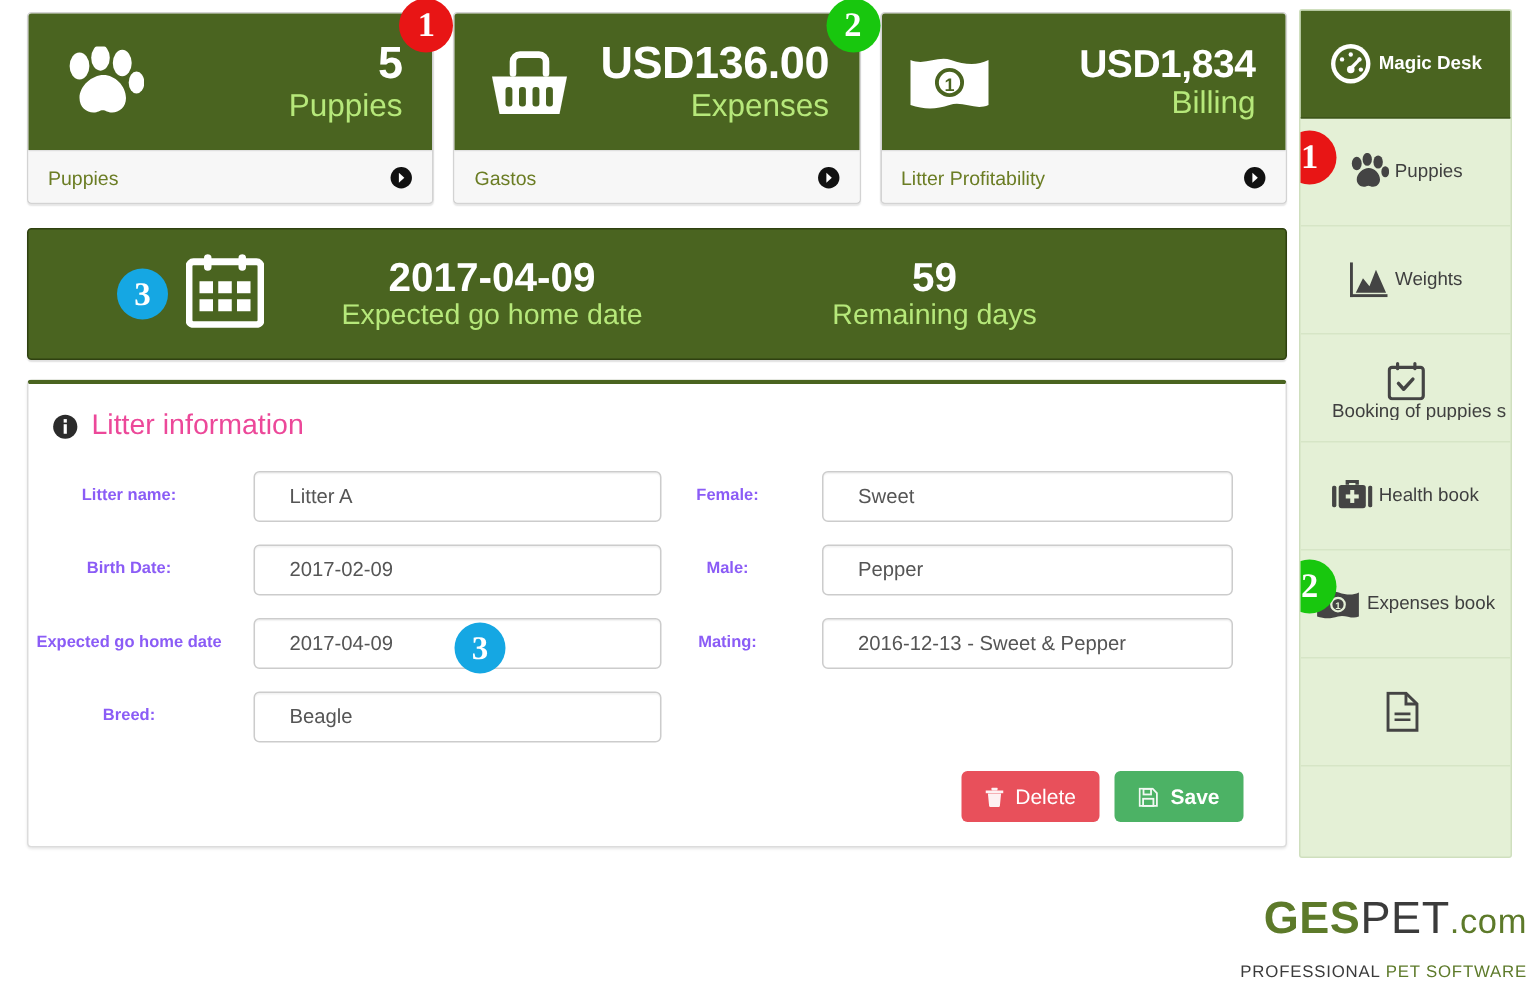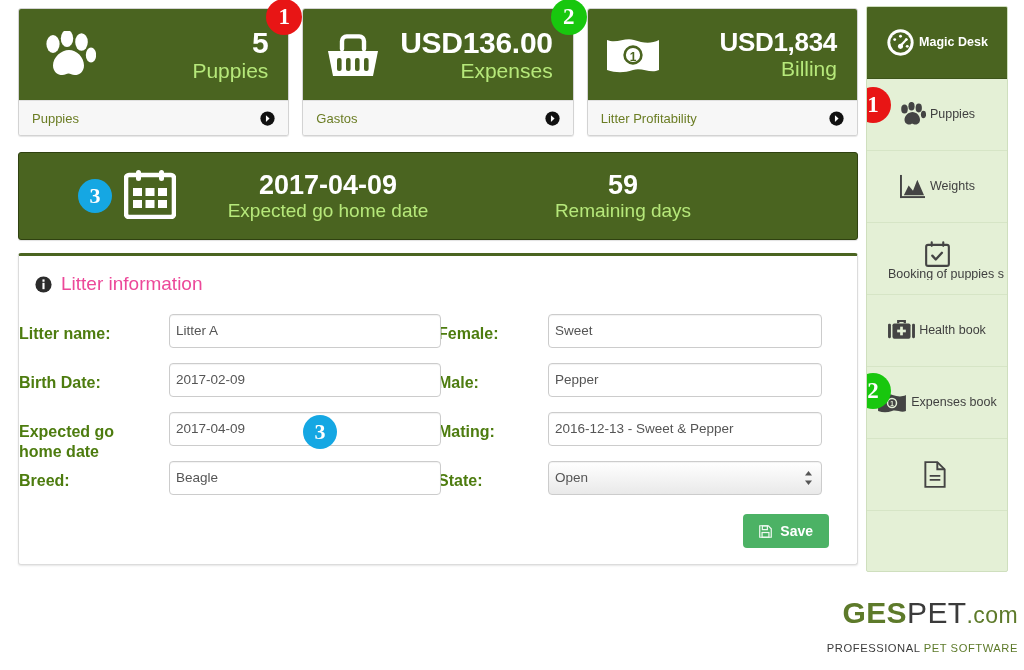--- a/index.html
+++ b/index.html
@@ -189,40 +189,40 @@
     display: flex;
   }
   .form-col { width: 50%; }
   .form-row {
     display: flex;
     align-items: flex-start;
     height: 49px;
   }
   .form-label {
     flex: 0 0 150px;
-    text-align: left;
+    text-align: center;
     padding-right: 16px;
     padding-top: 10px;
-    font-size: 16px;
+    font-size: 11px;
     font-weight: bold;
-    color: #4d7c0f;
+    color: #8b5cf6;
     line-height: 1.25;
   }
   .form-col.right .form-label { flex: 0 0 110px; }
   .field {
     flex: 0 0 auto;
     width: 272px;
     height: 34px;
     border: 1px solid #cccccc;
     border-radius: 4px;
     background: #ffffff;
     color: #555555;
     font-size: 13.5px;
     font-family: "Liberation Sans", sans-serif;
-    padding: 0 6px;
+    padding: 0 23px;
     line-height: 32px;
     box-shadow: inset 0 1px 1px rgba(0,0,0,.055);
     position: relative;
     overflow: hidden;
     white-space: nowrap;
   }
   .form-col.right .field { width: 274px; }
   .field.select {
     background: linear-gradient(to bottom, #ffffff 0%, #e9e9e9 100%);
     display: flex;
@@ -514,36 +514,34 @@
             <div class="field">Sweet</div>
           </div>
           <div class="form-row">
             <span class="form-label">Male:</span>
             <div class="field">Pepper</div>
           </div>
           <div class="form-row">
             <span class="form-label">Mating:</span>
             <div class="field">2016-12-13 - Sweet &amp; Pepper</div>
           </div>
-          <div class="form-row">
-            <span class="form-label">State:</span>
-            <div class="field select">
-              <span>Open</span>
-              <span class="select-arrows">
-                <svg width="9" height="14" viewBox="0 0 9 14" fill="#555">
-                    <path d="M4.5 0L8 4.6H1z"></path>
-                    <path d="M4.5 14L1 9.4h7z"></path>
-                  </svg>
-              </span>
-            </div>
-          </div>
         </div>
       </div>
 
       <div class="btn-row">
+        <button class="btn delete">
+          <span class="btn-ico">
+            <svg width="12" height="13" viewBox="0 0 12 13" fill="#fff">
+                <rect x="0" y="2" width="12" height="1.8"></rect>
+                <rect x="4" y="0" width="4" height="2" rx=".5"></rect>
+                <path d="M1.6 4h8.8l-.8 8.2a.9.9 0 01-.9.8H3.3a.9.9 0 01-.9-.8z"></path>
+              </svg>
+          </span>
+          <span>Delete</span>
+        </button>
         <button class="btn save">
           <span class="btn-ico">
             <svg width="13" height="13" viewBox="0 0 14 14" fill="none" stroke="#fff" stroke-width="1.3">
               <path d="M.8.8h9.3L13.2 4v9.2H.8z"></path>
               <rect x="3.6" y="1" width="5.4" height="4"></rect>
               <rect x="3.3" y="8.1" width="7.4" height="5.1"></rect>
             </svg>
           </span>
           <span>Save</span>
         </button>

